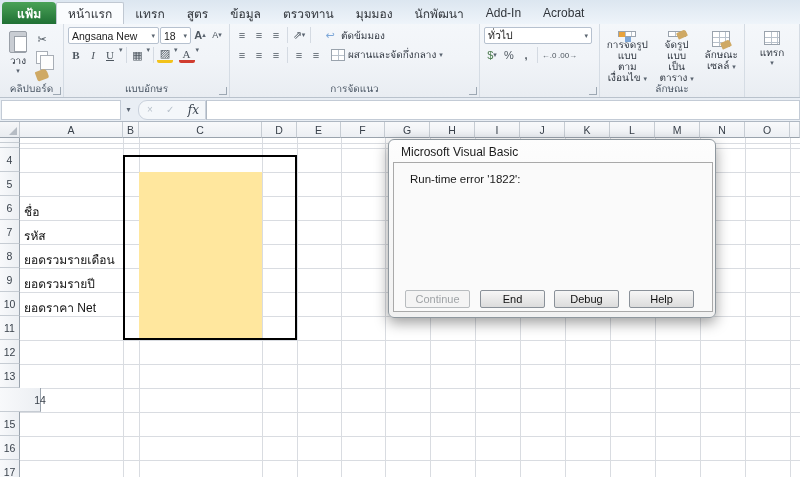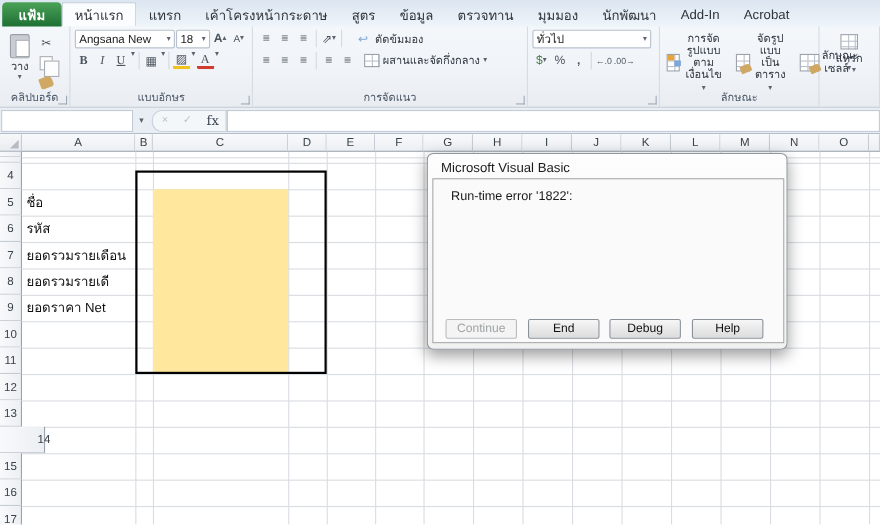--- a/index.html
+++ b/index.html
@@ -48,53 +48,53 @@
   .grid-ico { width:18px; height:16px; background:
       linear-gradient(#b9c2cc,#b9c2cc) 0 5px/18px 1px no-repeat,
       linear-gradient(#b9c2cc,#b9c2cc) 0 10px/18px 1px no-repeat,
       linear-gradient(#b9c2cc,#b9c2cc) 6px 0/1px 16px no-repeat,
       linear-gradient(#b9c2cc,#b9c2cc) 12px 0/1px 16px no-repeat,#fff;
       border:1px solid #9aa3ad; position:relative; }
   .grid-ico .acc1 { position:absolute; left:0; top:0; width:6px; height:5px; background:#e8a33d; }
   .grid-ico .acc2 { position:absolute; left:6px; top:5px; width:6px; height:5px; background:#7da7d8; }
   .grid-ico .brush { position:absolute; right:-2px; bottom:-2px; width:10px; height:7px;
                      background:#cfa964; border-radius:1px 3px 1px 1px; transform:rotate(-25deg); }
-  .styles-btn { display:flex; flex-direction:row; align-items:center; gap:2px; padding:4px 4px 0 4px;
+  .styles-btn { display:flex; flex-direction:column; align-items:center; gap:2px; padding:4px 4px 0 4px;
                 font-size:10px; color:#2f3640; line-height:11px; text-align:center; }
 
   
   .fbar { position:absolute; left:0; top:98px; width:800px; height:24px;
           background:#e9eef4; border-bottom:1px solid #aeb7c2; display:flex; align-items:center; }
   .namebox { width:120px; height:20px; margin-left:1px; background:#fff; border:1px solid #c3cbd6; }
   .nb-dd { width:15px; height:20px; display:flex; align-items:center; justify-content:center;
            color:#5a6470; font-size:8px; }
   .fx-pill { width:68px; height:20px; margin-left:2px; background:#f4f7fa; border:1px solid #c9d1dc;
              border-radius:9px 0 0 9px; display:flex; align-items:center; justify-content:space-between;
              padding:0 6px 0 8px; }
   .dim { color:#b9c2cc; font-size:10px; }
-  .fx { font-family:"DejaVu Serif","Liberation Serif",serif; font-size:12px; color:#3a4450; }
+  .fx { font-family:"DejaVu Serif","Liberation Serif",serif; font-style:italic; font-size:12px; color:#3a4450; }
   .finput { flex:1; height:20px; background:#fff; border:1px solid #c3cbd6; border-left:1px solid #aeb7c2; margin-right:0; }
 
   
   .sheet { position:absolute; left:0; top:122px; width:800px; height:355px; background:#fff; overflow:hidden; }
   .corner { position:absolute; left:0; top:0; width:20px; height:16px;
             background:linear-gradient(#f6f7f9,#e9ecf0); border-right:1px solid #c6ccd3;
             border-bottom:1px solid #9aa3ad; }
   .corner i { position:absolute; right:2px; bottom:2px; width:0; height:0;
               border-left:8px solid transparent; border-bottom:8px solid #b6bcc4; }
   .colhead { position:absolute; top:0; height:16px; background:linear-gradient(#f8f9fb,#eceff3);
              border-right:1px solid #c6ccd3; border-bottom:1px solid #9aa3ad;
              display:flex; align-items:center; justify-content:center; font-size:10.5px; color:#39414b; }
   .rowhead { position:absolute; left:0; width:20px; background:linear-gradient(90deg,#f8f9fb,#eceff3);
              border-right:1px solid #9aa3ad; border-bottom:1px solid #c6ccd3;
              display:flex; align-items:center; justify-content:center; font-size:10.5px; color:#39414b; }
   .vline { position:absolute; width:1px; background:#d9dce1; top:16px; bottom:0; }
   .hline { position:absolute; height:1px; background:#d9dce1; left:20px; right:0; }
   .a-label { position:absolute; left:24px; width:96px; height:24px; line-height:24px;
-             font-size:12px; color:#111; white-space:nowrap; overflow:hidden; }
+             font-size:12px; color:#111; white-space:nowrap; overflow:hidden;margin-top:28px; }
   .yellow-range { position:absolute; left:139px; top:50px; width:123px; height:168px; background:#ffe79e; }
   .black-rect { position:absolute; left:123px; top:33px; width:174px; height:185px;
                 border:2px solid #000; }
   .save-btn { position:absolute; left:78px; top:245px; width:82px; height:27px;
               background:linear-gradient(#f7f7f7,#ededed); border:1px solid #9a9a9a;
               box-shadow:2px 2px 0 rgba(120,120,120,.45);
               display:flex; align-items:center; justify-content:center;
               font-size:15px; letter-spacing:1px; color:#111; }
 
   
@@ -112,21 +112,20 @@
   .vb-btn.disabled { background:#f4f4f4; border-color:#b8bcbf; color:#9fa3a6; }
 </style>
 </head>
 <body>
 
 <div class="ribbon">
   <div class="tabrow">
     <div class="file-tab">แฟ้ม</div>
     <div class="tab active">หน้าแรก</div>
     <div class="tab">แทรก</div>
-    <div class="tab">เค้าโครงหน้ากระดาษ</div>
     <div class="tab">สูตร</div>
     <div class="tab">ข้อมูล</div>
     <div class="tab">ตรวจทาน</div>
     <div class="tab">มุมมอง</div>
     <div class="tab">นักพัฒนา</div>
     <div class="tab">Add-In</div>
     <div class="tab">Acrobat</div>
   </div>
 
   <div class="rbody">
@@ -338,21 +337,21 @@
       <div class="hline" style="top: 290px;"></div>
       <div class="hline" style="top: 314px;"></div>
       <div class="hline" style="top: 338px;"></div>
     </div>
   <div class="yellow-range"></div>
   <div class="black-rect"></div>
   <div id="a-labels">
       <div class="a-label" style="top: 50px;">ชื่อ</div>
       <div class="a-label" style="top: 74px;">รหัส</div>
       <div class="a-label" style="top: 98px;">ยอดรวมรายเดือน</div>
-      <div class="a-label" style="top: 122px;">ยอดรวมรายเดี</div>
+      <div class="a-label" style="top: 122px;">ยอดรวมรายปี</div>
       <div class="a-label" style="top: 146px;">ยอดราคา Net</div>
     </div>
   <div class="corner">
       <i></i>
     </div>
   <div id="col-headers">
       <div class="colhead" style="left: 20px; width: 103px;">A</div>
       <div class="colhead" style="left: 123px; width: 16px;">B</div>
       <div class="colhead" style="left: 139px; width: 123px;">C</div>
       <div class="colhead" style="left: 262px; width: 35px;">D</div>

